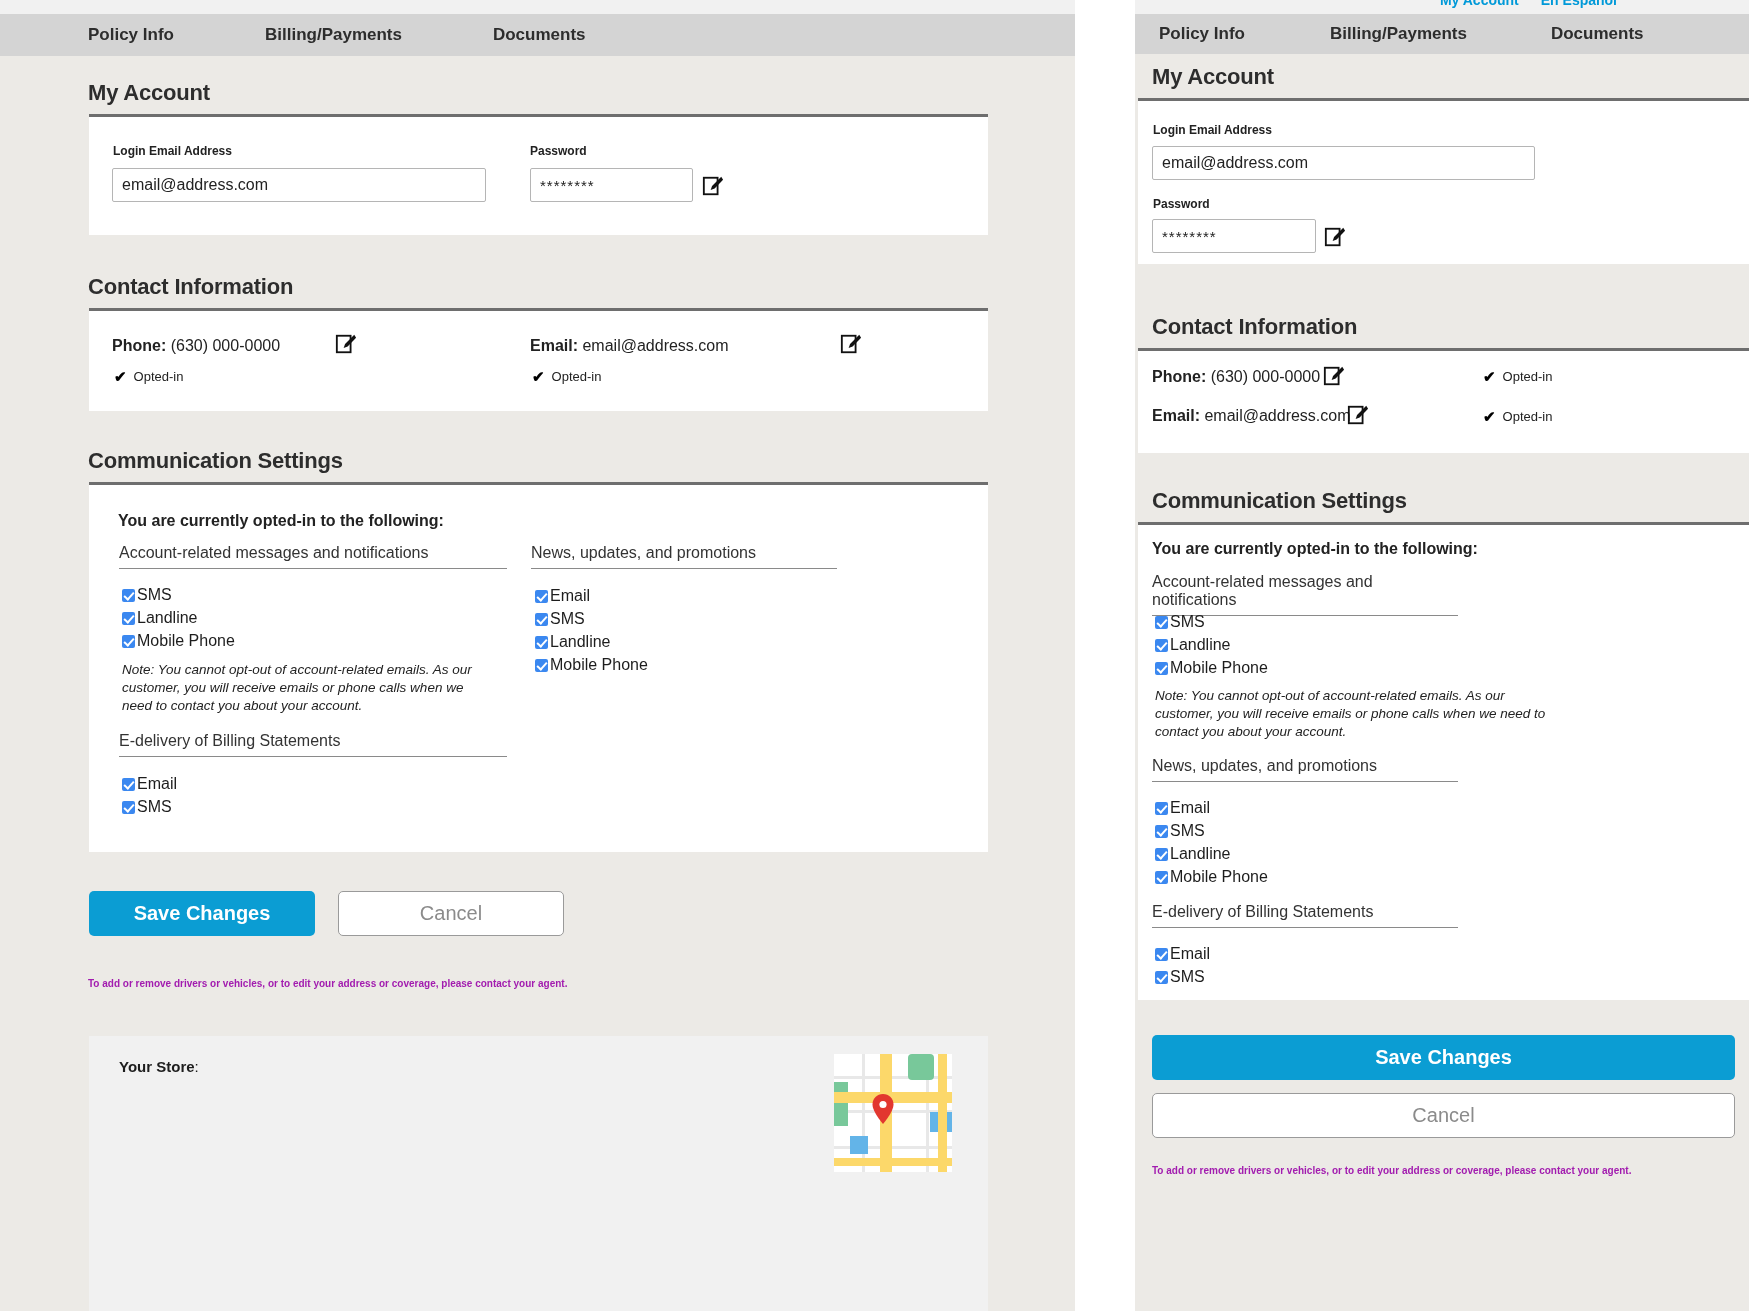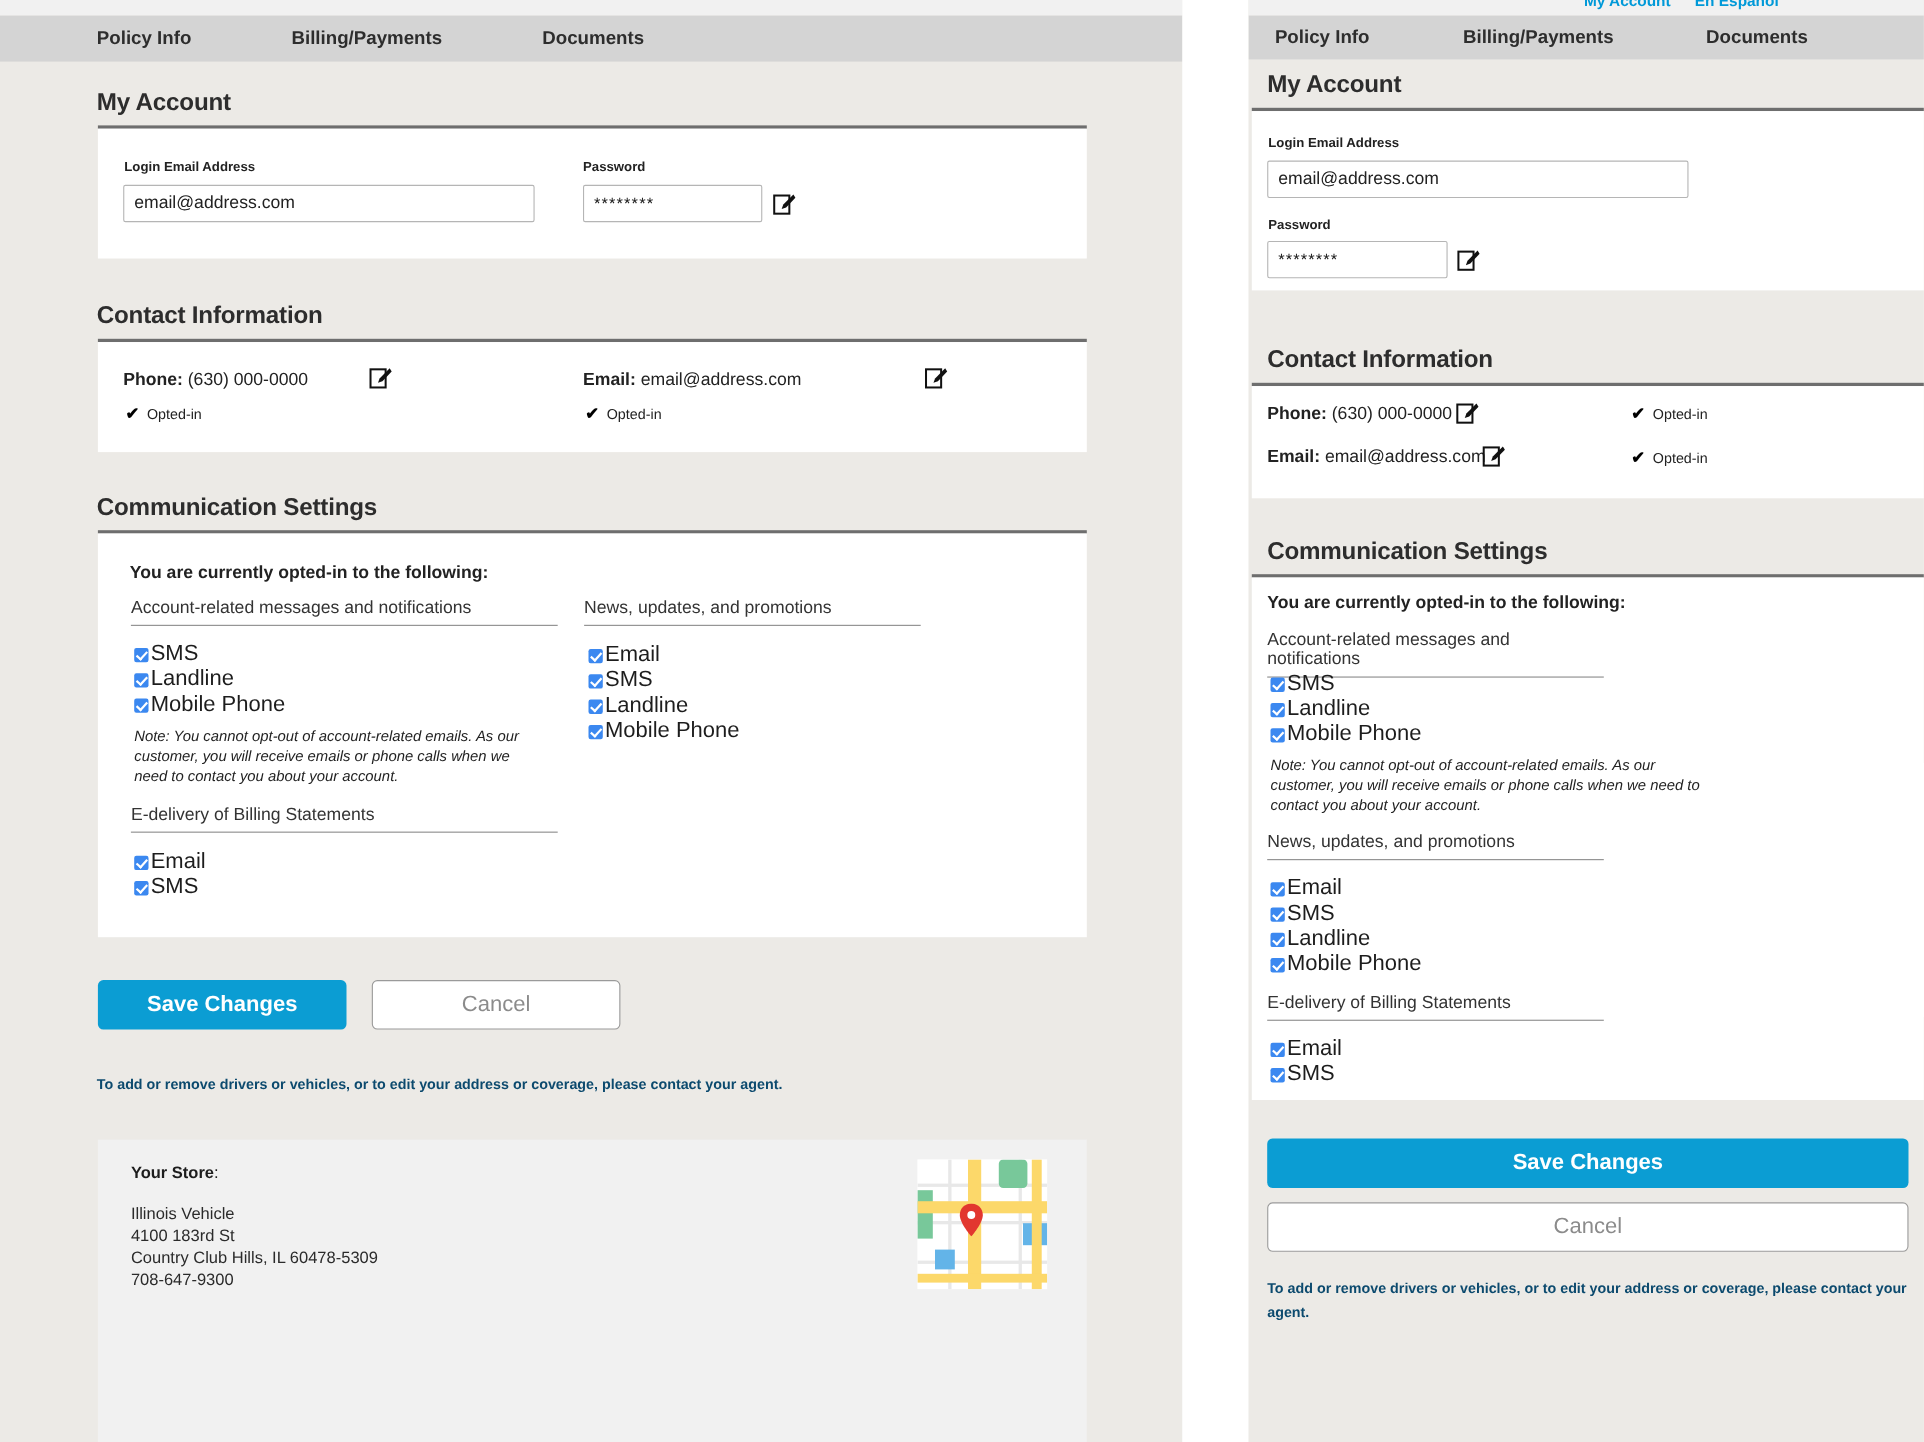--- a/index.html
+++ b/index.html
@@ -73,34 +73,34 @@
   .cb-row { display: flex; align-items: flex-start; gap: 2px; margin-top: 4px; }
   .cbox {
     width: 13px; height: 13px; flex: none; margin-top: 4px;
     background: #3b88f0; border-radius: 2px; position: relative;
   }
   .cbox::after {
     content: ""; position: absolute; left: 4px; top: 1px;
     width: 4px; height: 8px; border: solid #fff;
     border-width: 0 2px 2px 0; transform: rotate(42deg);
   }
-  .cb-label { font-size: 20px; color: #1d1d1d; line-height: 19px; }
+  .cb-label { font-size: 16px; color: #1d1d1d; line-height: 19px; }
 
   .note {
     font-size: 13.5px; font-style: italic; color: #222; line-height: 18px;
   }
 
   .btn {
     border-radius: 5px; display: flex; align-items: center; justify-content: center;
     font-size: 20px; cursor: pointer; user-select: none;
   }
   .btn-primary { background: #0b9dd3; color: #fff; font-weight: bold; border: none; }
   .btn-ghost { background: #fff; color: #8b8b8b; border: 1px solid #9a9a9a; }
 
-  .agent-note { font-size: 13px; font-weight: bold; color: #0c4a6e; }
+  .agent-note { font-size: 10px; font-weight: bold; color: #a21caf; }
 
   .store-card { background: #f1f1f1; }
   .store-head { font-size: 15px; color: #1d1d1d; }
   .store-head b { font-weight: bold; text-align: right; }
   .store-line { font-size: 15px; color: #2b2b2b; line-height: 20px; }
 
   
   .map { background: #ffffff; position: relative; overflow: hidden; }
   .map .vroad { position: absolute; background: #fcd86a; }
   .map .hroad { position: absolute; background: #fcd86a; }
@@ -231,26 +231,20 @@
     </div>
 
     <div class="btn btn-primary" style="position:absolute;left:89px;top:891px;width:226px;height:45px;">Save Changes</div>
     <div class="btn btn-ghost" style="position:absolute;left:338px;top:891px;width:226px;height:45px;">Cancel</div>
 
     <div class="agent-note" style="position:absolute;left:88px;top:978px;width:860px;">To add or remove drivers or vehicles, or to edit your address or coverage, please contact your agent.</div>
 
     <div class="store-card" style="position:absolute;left:89px;top:1036px;width:899px;height:275px;">
       <div class="store-head" style="position:absolute;left:30px;top:22px;">
         <b>Your Store</b><span>:</span>
-      </div>
-      <div style="position:absolute;left:30px;top:58px;">
-        <div class="store-line">Illinois Vehicle</div>
-        <div class="store-line">4100 183rd St</div>
-        <div class="store-line">Country Club Hills, IL 60478-5309</div>
-        <div class="store-line">708-647-9300</div>
       </div>
 
       <div class="map" style="position:absolute;left:745px;top:18px;width:118px;height:118px;">
         <div class="grayline" style="left:0;top:22px;width:118px;height:3px;"></div>
         <div class="grayline" style="left:0;top:56px;width:118px;height:3px;"></div>
         <div class="grayline" style="left:0;top:92px;width:118px;height:3px;"></div>
         <div class="grayline" style="left:28px;top:0;width:3px;height:118px;"></div>
         <div class="grayline" style="left:92px;top:0;width:3px;height:118px;"></div>
         <div class="green" style="left:0;top:28px;width:14px;height:44px;"></div>
         <div class="green" style="left:74px;top:0px;width:26px;height:26px;border-radius:4px;"></div>

